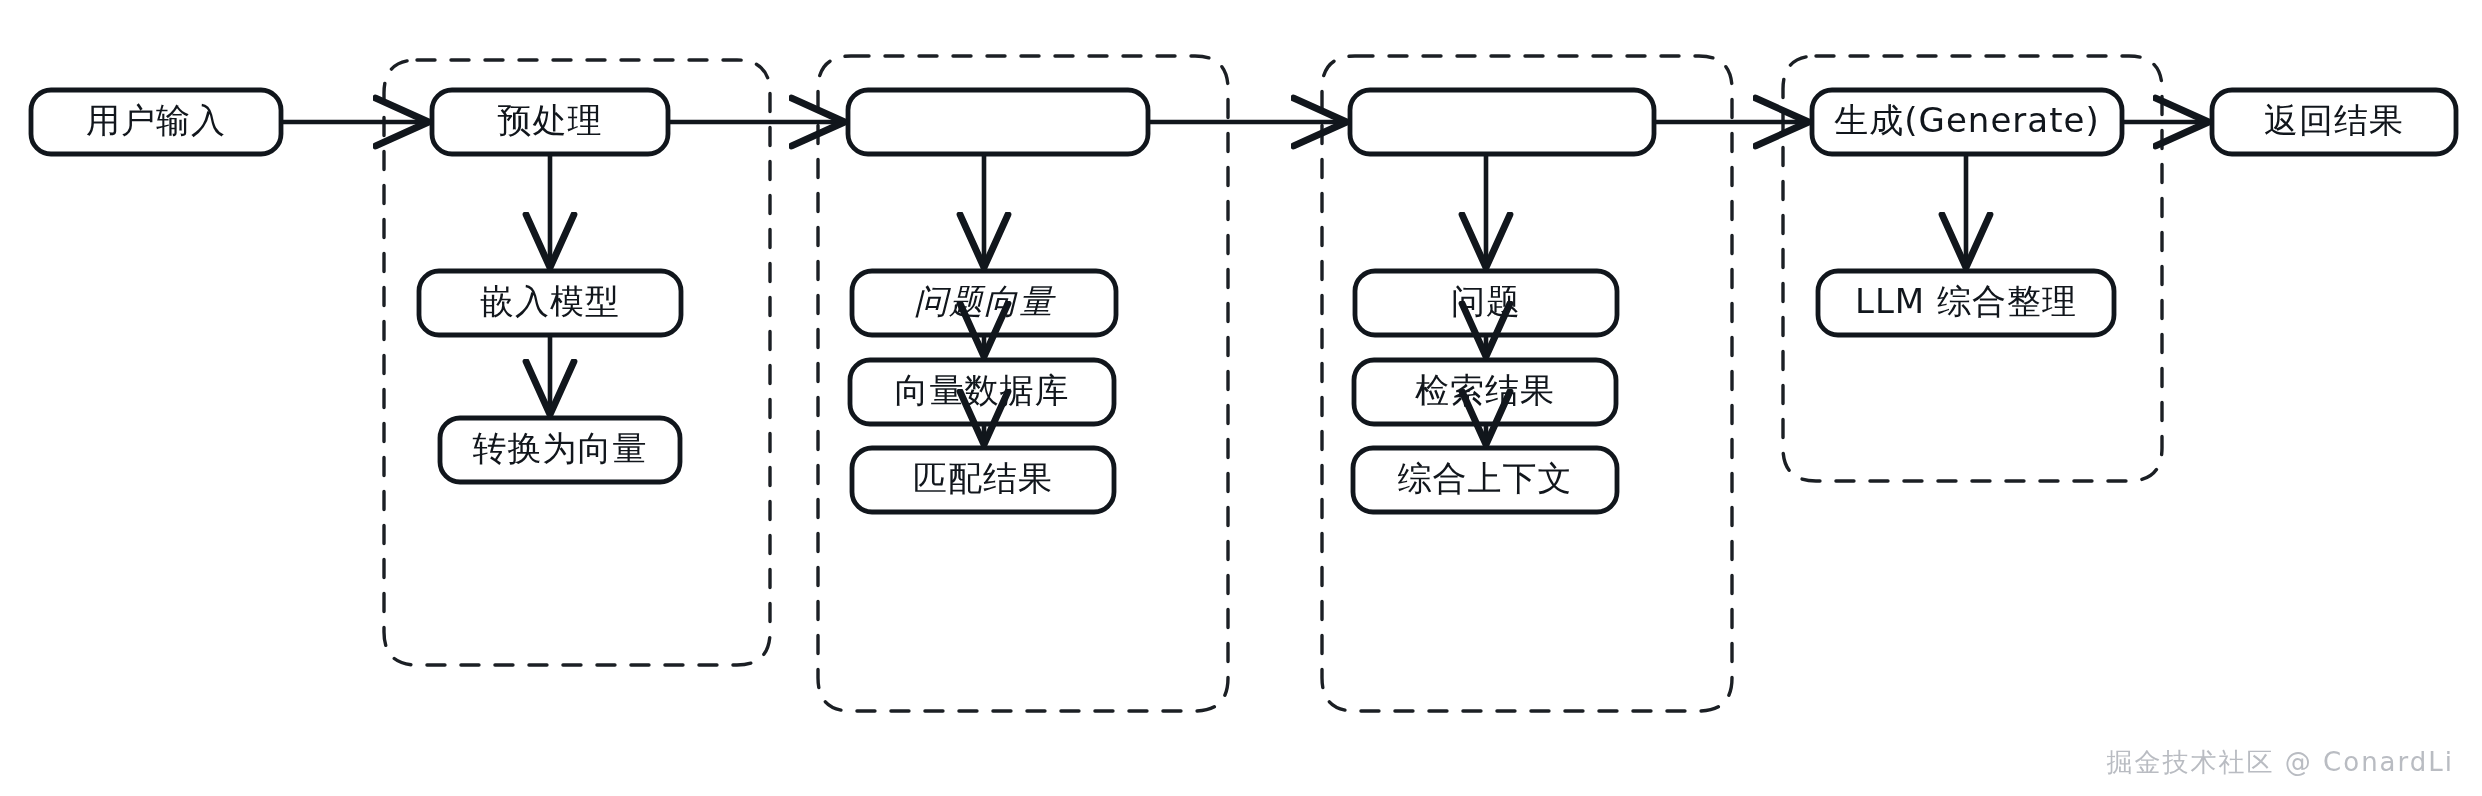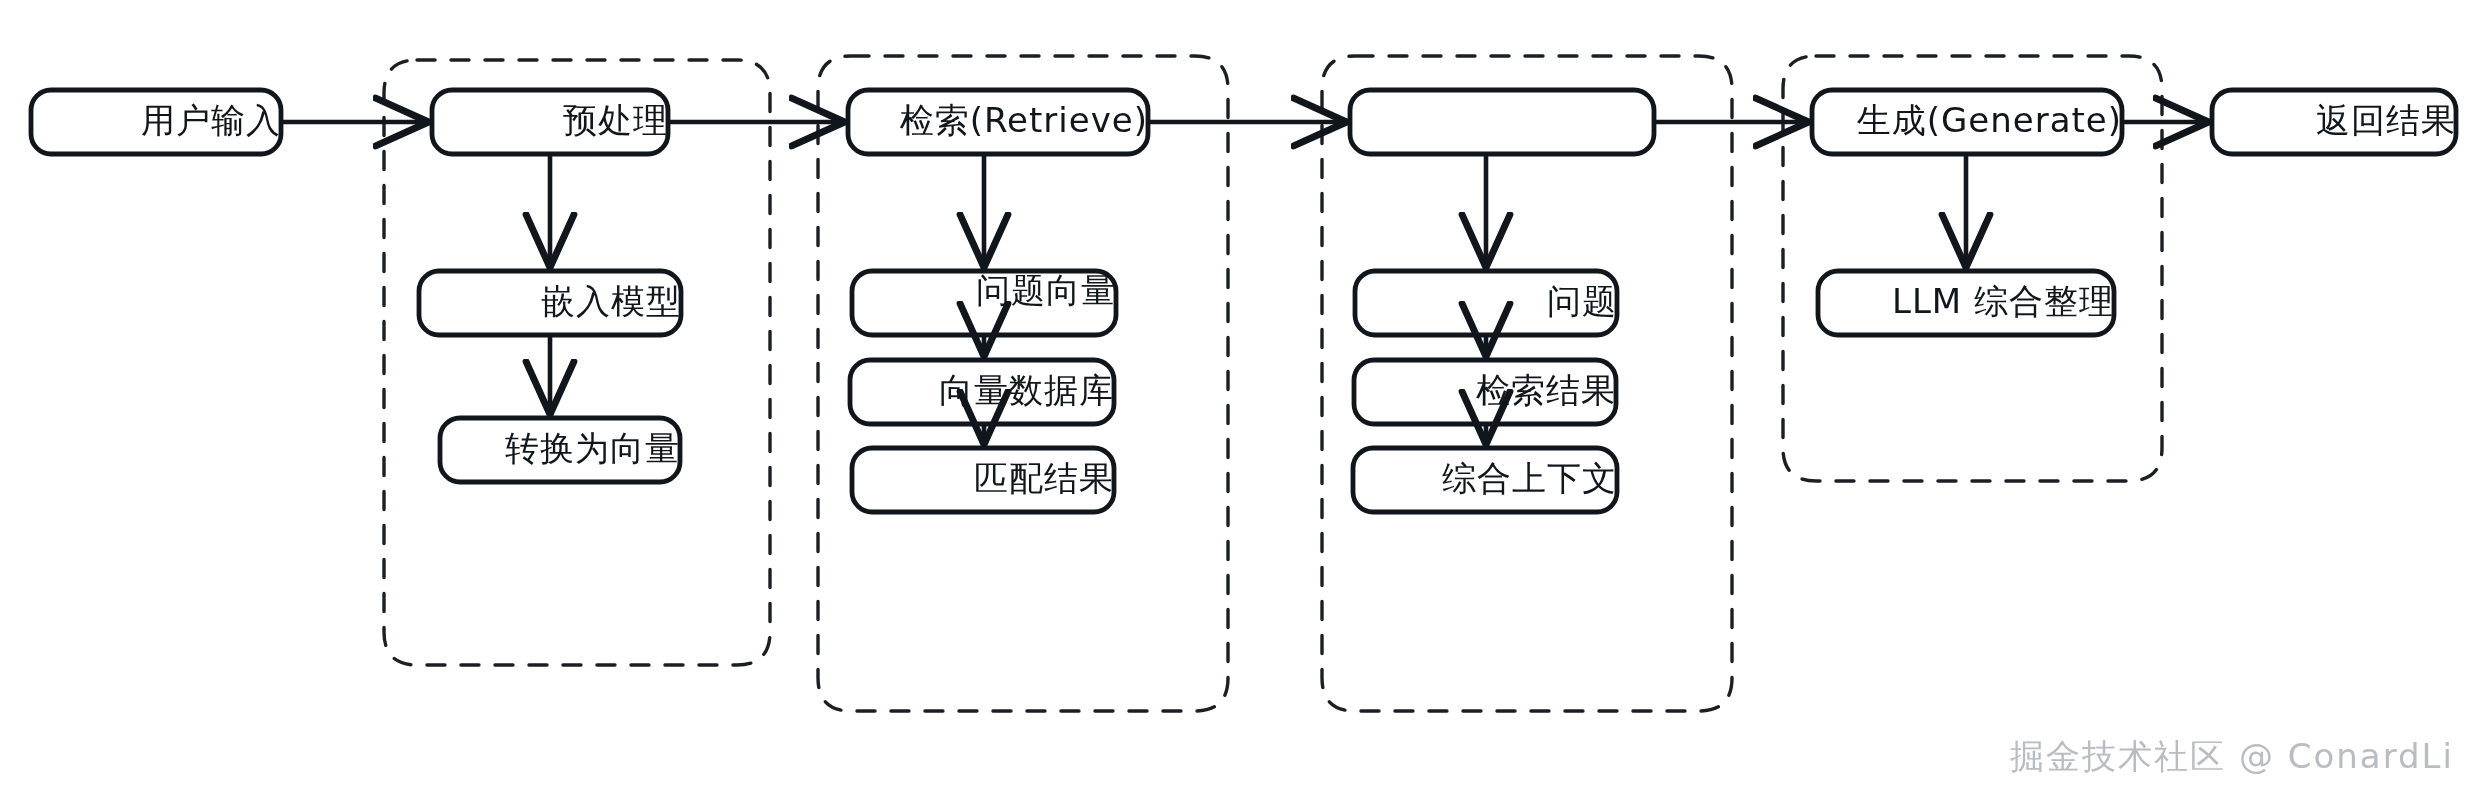--- a/index.html
+++ b/index.html
@@ -25,39 +25,39 @@
     inset: 0;
     width: 2482px;
     height: 796px;
     pointer-events: none;
   }
   .node {
     position: absolute;
     box-sizing: border-box;
     display: flex;
     align-items: center;
-    justify-content: flex-end;
+    justify-content: center;
     color: #11161c;
     font-family: "DejaVu Sans", sans-serif;
     font-size: 34px;
     font-weight: 500;
     letter-spacing: 1px;
     white-space: nowrap;
     user-select: none;
     z-index: 5;
   }
   .node-label {
     position: relative;
     top: -1px;
   }
   .watermark {
     position: absolute;
     right: 28px;
     bottom: 16px;
-    font-size: 34px;
+    font-size: 26px;
     color: #b9bcc2;
     letter-spacing: 2px;
     font-family: "DejaVu Sans", sans-serif;
     white-space: nowrap;
     z-index: 9;
   }
 </style>
 </head>
 <body>
 
@@ -135,25 +135,22 @@
   </div>
 
   <div class="node" style="left:419px; top:271px; width:262px; height:64px;">
     <span class="node-label">嵌入模型</span>
   </div>
 
   <div class="node" style="left:440px; top:418px; width:240px; height:64px;">
     <span class="node-label">转换为向量</span>
   </div>
 
-  <div class="node" style="left:848px; top:90px; width:300px; height:64px;">
-    <span class="node-label">检索(Retrieve)</span>
-  </div>
 
-  <div class="node" style="left:852px; top:260px; width:264px; height:64px;">
+  <div class="node" style="left:852px; top:271px; width:264px; height:64px;font-style:italic;">
     <span class="node-label">问题向量</span>
   </div>
 
   <div class="node" style="left:850px; top:360px; width:264px; height:64px;">
     <span class="node-label">向量数据库</span>
   </div>
 
   <div class="node" style="left:852px; top:448px; width:262px; height:64px;">
     <span class="node-label">匹配结果</span>
   </div>

